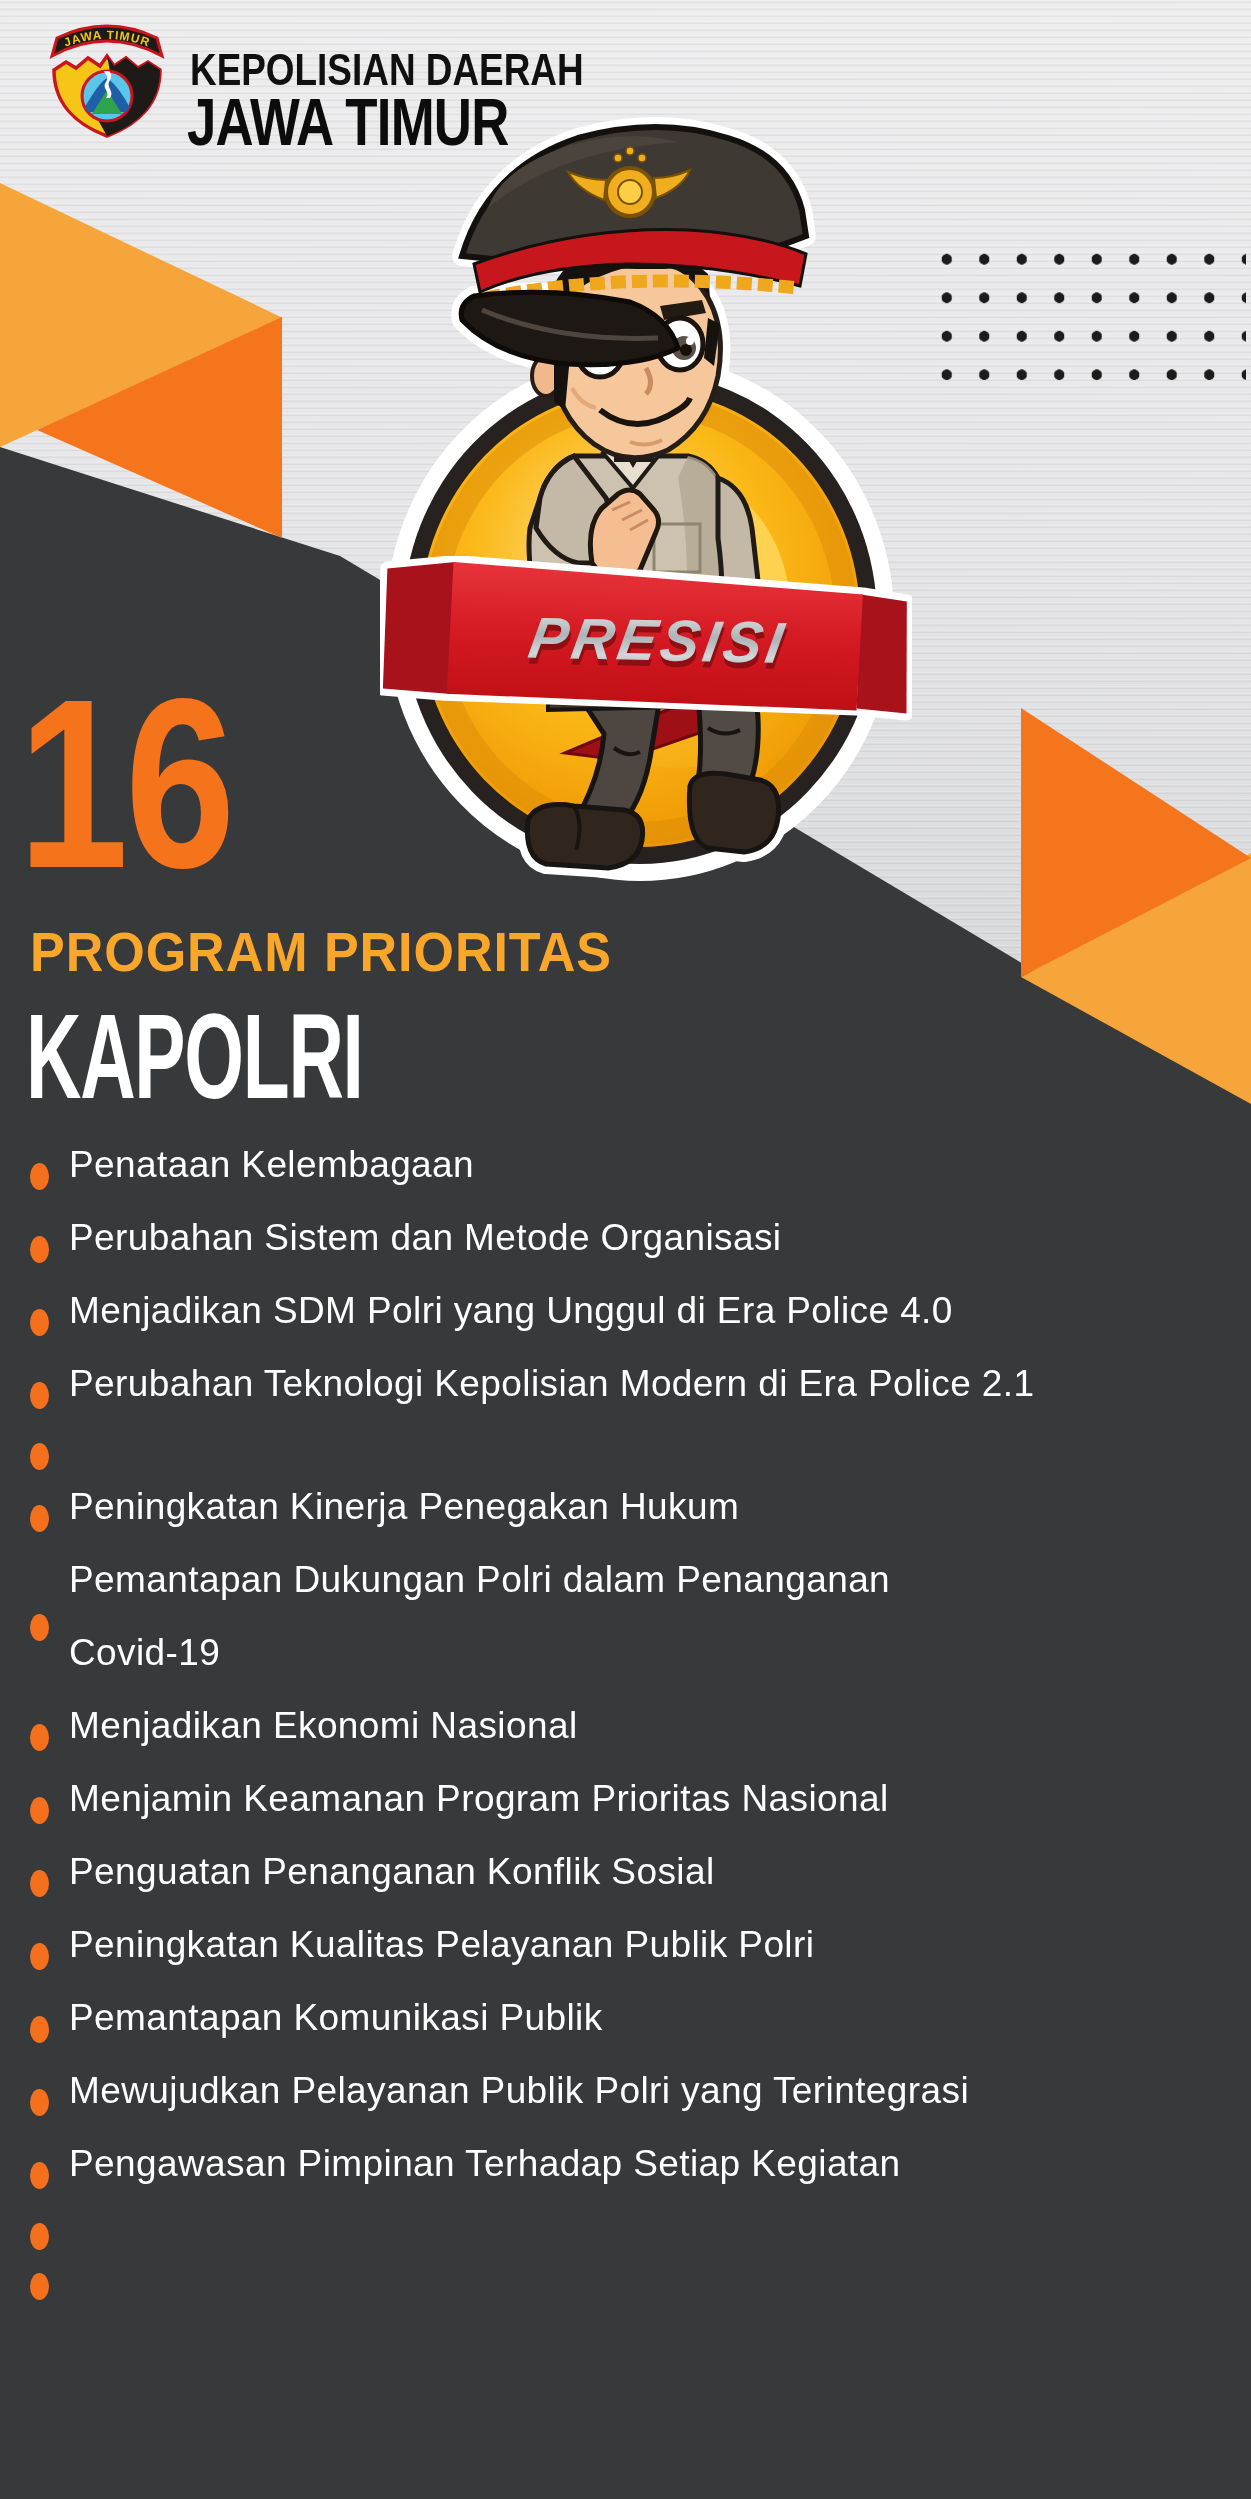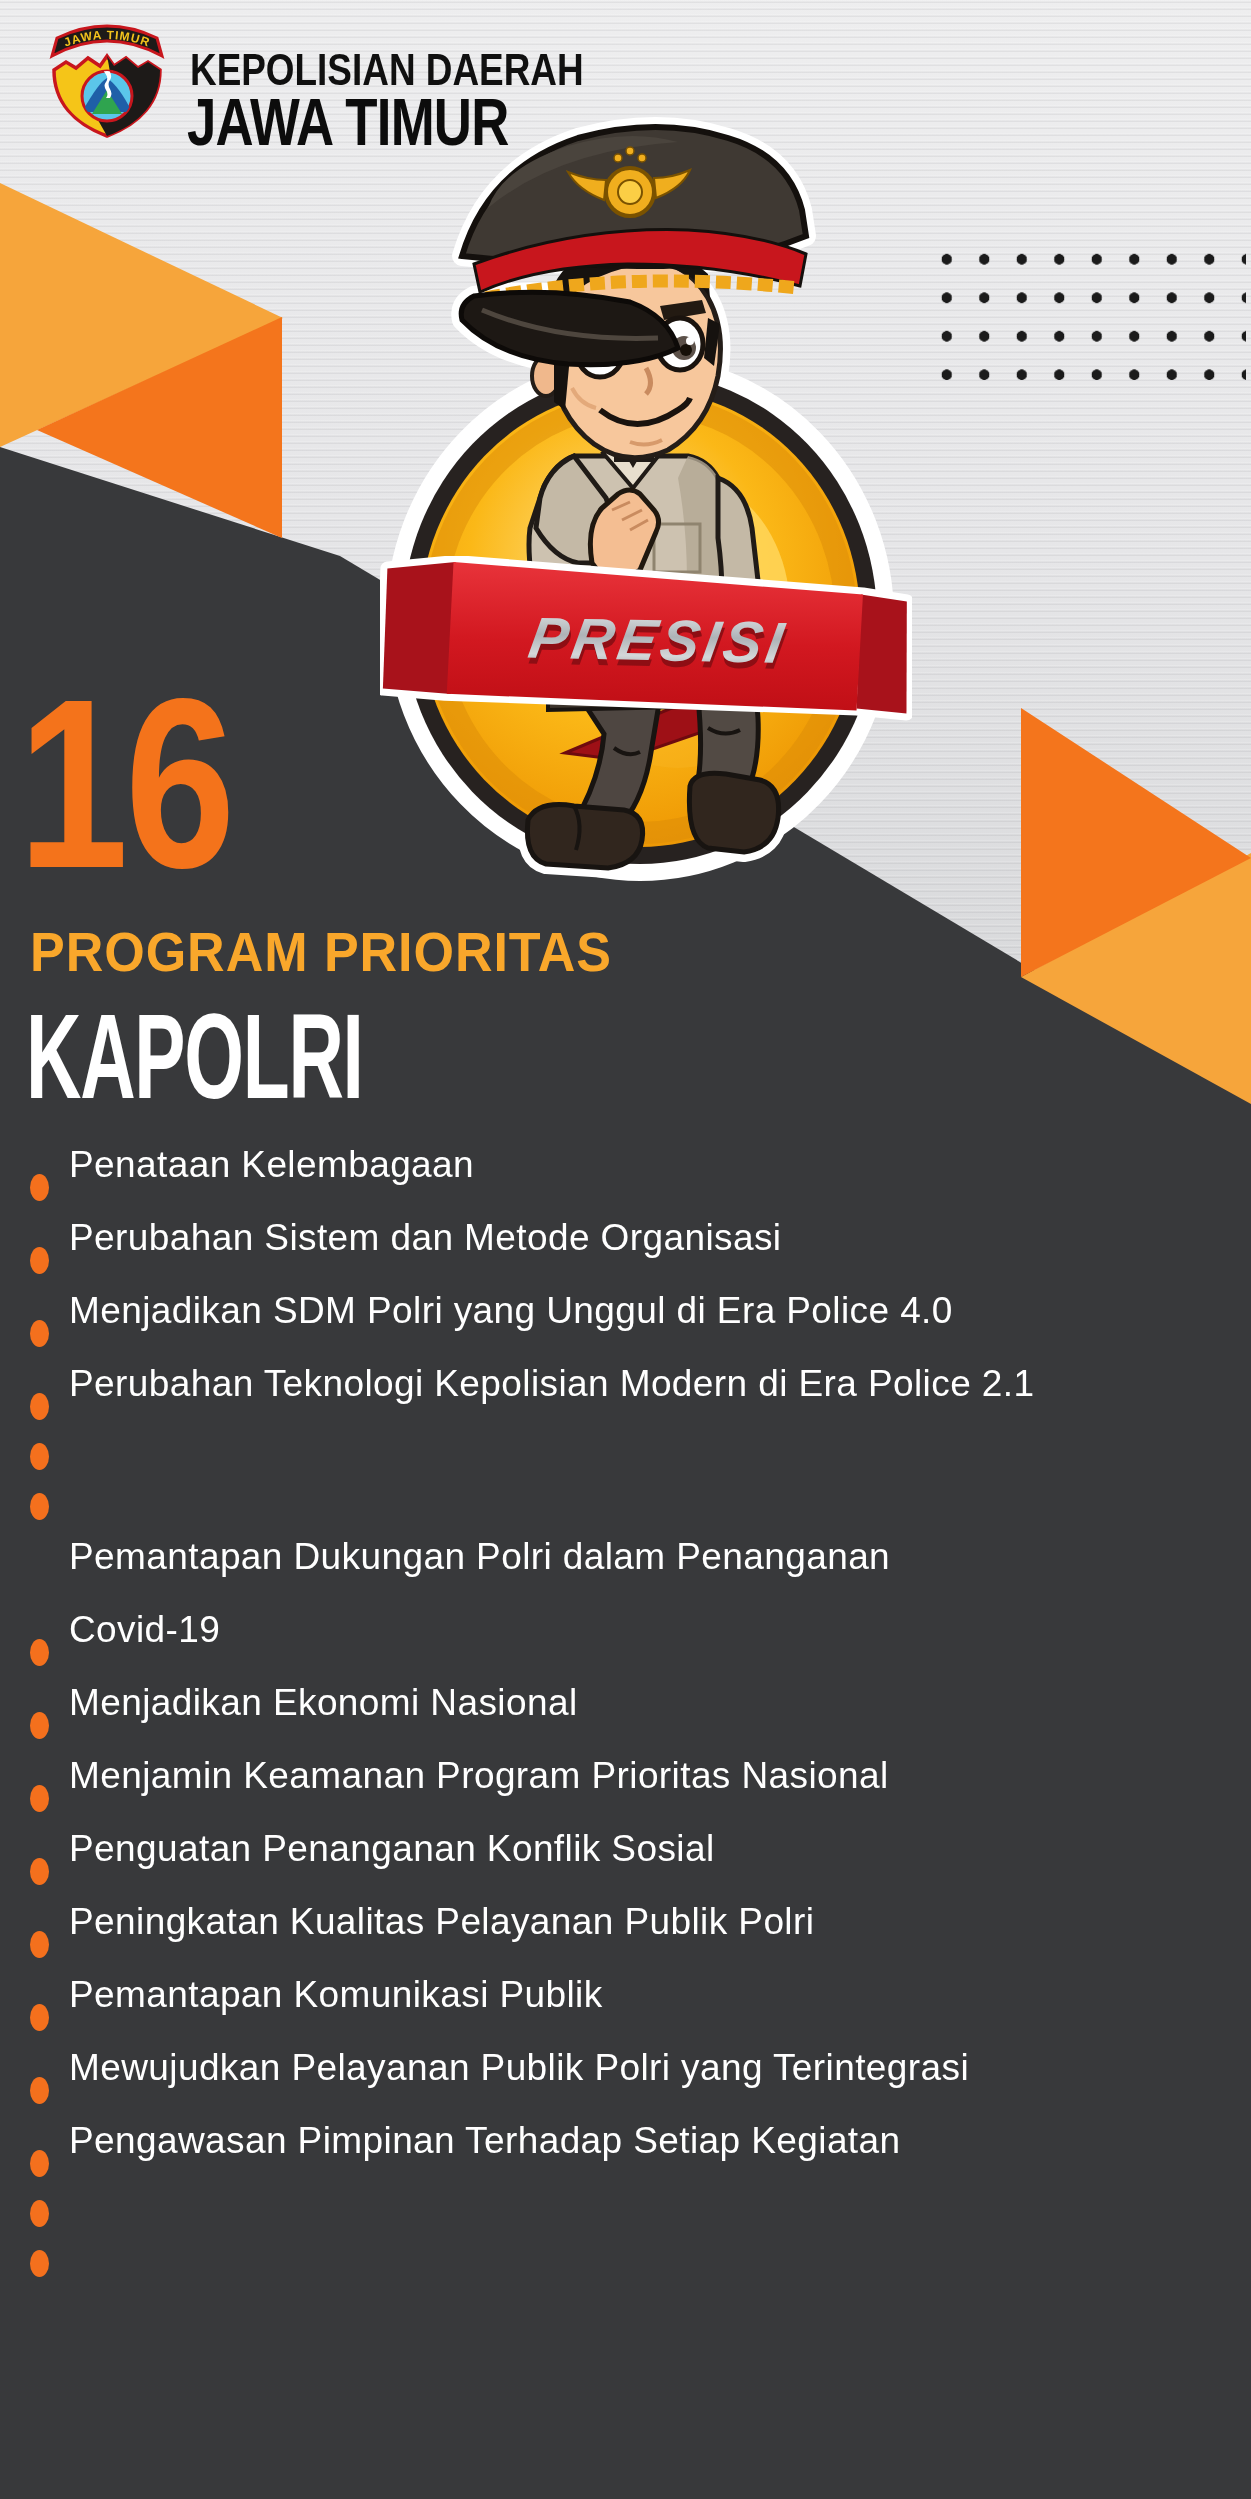--- a/index.html
+++ b/index.html
@@ -32,21 +32,21 @@
   .ribbon{position:absolute;left:380px;top:556px;width:532px;height:170px;}
   
   .big-num{position:absolute;left:18px;top:662px;font-size:242px;line-height:242px;font-weight:800;color:#F4731B;
            transform:scaleX(.82);transform-origin:left top;letter-spacing:-4px;}
   .subtitle{position:absolute;left:30px;top:922px;font-size:56px;line-height:60px;font-weight:700;color:#F9A72B;
            transform:scaleX(.93);transform-origin:left top;white-space:nowrap;letter-spacing:1px;}
   .heading{position:absolute;left:26px;top:996px;font-size:120px;line-height:120px;font-weight:800;color:#FFFFFF;
            transform:scaleX(.64);transform-origin:left top;white-space:nowrap;letter-spacing:-2px;}
   
   .plist{position:absolute;left:28px;top:1128px;width:1200px;margin:0;padding:0;list-style:none;}
-  .prog-item{display:flex;align-items:flex-end;margin:0;padding:0;}
+  .prog-item{display:flex;align-items:center;margin:0;padding:0;}
   .dot{flex:0 0 auto;width:19px;height:27px;border-radius:50%;background:#F4701D;margin:23px 20px 0 2px;}
   .ptext{font-size:37px;line-height:73px;color:#FFFFFF;letter-spacing:.4px;font-weight:400;}
 </style>
 </head>
 <body>
 
 <div class="poster">
 
   <div class="tri charcoal"></div>
   <div class="tri tri-amber-left"></div>
@@ -225,20 +225,21 @@
       </li>
       <li class="prog-item">
         <span class="dot"></span>
         <span class="ptext">Perubahan Teknologi Kepolisian Modern di Era Police 2.1</span>
       </li>
       <li class="prog-item">
         <span class="dot"></span>
       </li>
       <li class="prog-item">
         <span class="dot"></span>
+        <span class="ptext">Peningkatan Kinerja Penegakan Hukum</span>
       </li>
       <li class="prog-item">
         <span class="dot"></span>
         <span class="ptext">Pemantapan Dukungan Polri dalam Penanganan<br>Covid-19</span>
       </li>
       <li class="prog-item">
         <span class="dot"></span>
         <span class="ptext">Menjadikan Ekonomi Nasional</span>
       </li>
       <li class="prog-item">

